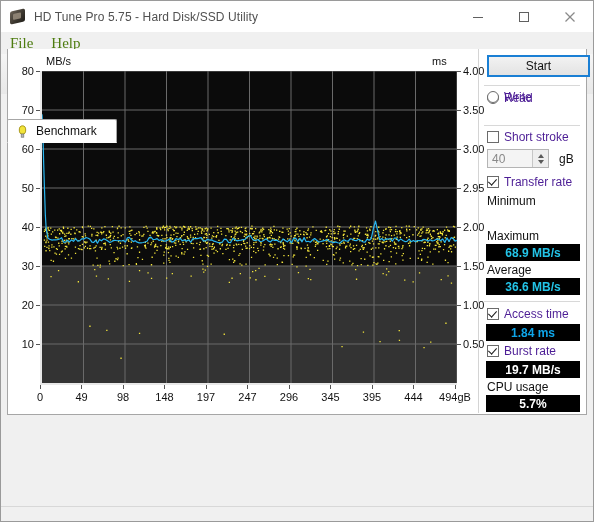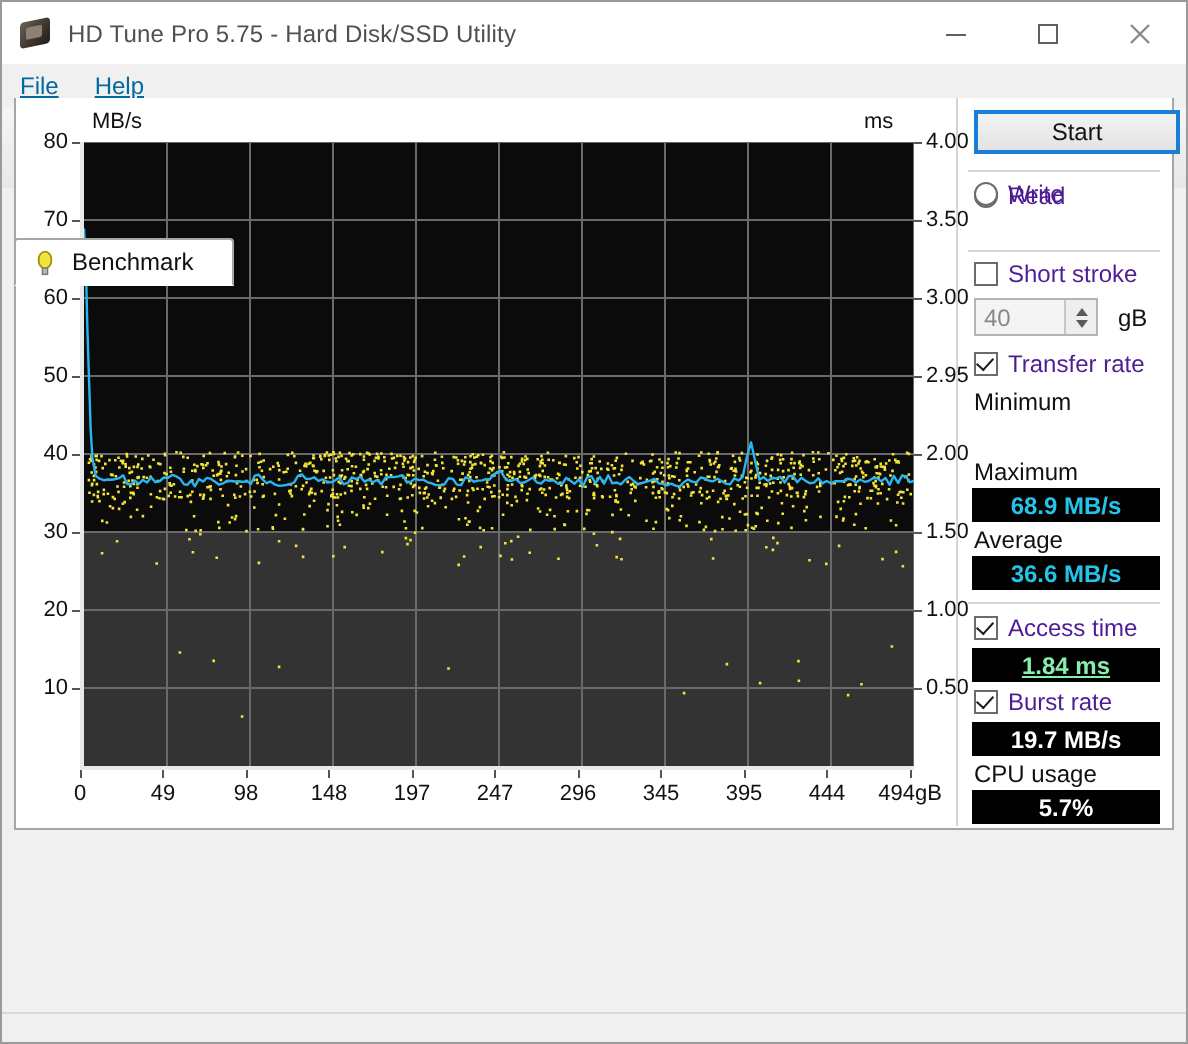--- a/index.html
+++ b/index.html
@@ -46,21 +46,21 @@
   .wc{width:46px;height:31px;display:flex;align-items:center;justify-content:center;}
   .wc svg{display:block;}
 
   
   .menubar{
     position:absolute;left:0;top:31px;width:592px;height:22px;
     background:#f0f0f0;display:flex;align-items:center;
     border-bottom:1px solid #e4e4e4;
   }
   .menuitem{
-    padding:2px 9px 2px 9px;font-size:12px;color:#0369a1;
+    padding:2px 9px 2px 9px;font-size:15px;color:#4d7c0f;font-family:Liberation Serif, serif;
   }
   .menuitem u{text-decoration:underline;}
 
   
   .toolbar{
     position:absolute;left:0;top:53px;width:592px;height:40px;
     background:linear-gradient(180deg,#f6f6f6 0%,#eeeeee 50%,#e8e8e8 100%);
     border-bottom:1px solid #c8c8c8;
   }
   .combo{
@@ -211,21 +211,21 @@
   .spin .sb i.up{border-bottom:4px solid #5a5a5a;}
   .spin .sb i.dn{border-top:4px solid #5a5a5a;}
   .unit{position:absolute;font-size:12px;color:#111;}
   .caption{position:absolute;left:8px;font-size:12px;color:#111;}
   .valbox{
     position:absolute;left:7px;width:94px;height:17px;background:#000000;
     display:flex;align-items:center;justify-content:center;
     font-size:12px;font-weight:bold;
   }
   .valbox.cyan{color:#23c4e8;}
-  .valbox.yellow{color:#86efac;text-decoration:underline;}
+  .valbox.yellow{color:#0ea5e9;}
   .valbox.white{color:#ffffff;}
 
   .statusbar{
     position:absolute;left:0;bottom:0;width:592px;height:14px;
     background:#f0f0f0;border-top:1px solid #d8d8d8;
   }
 </style>
 </head>
 <body>
 

